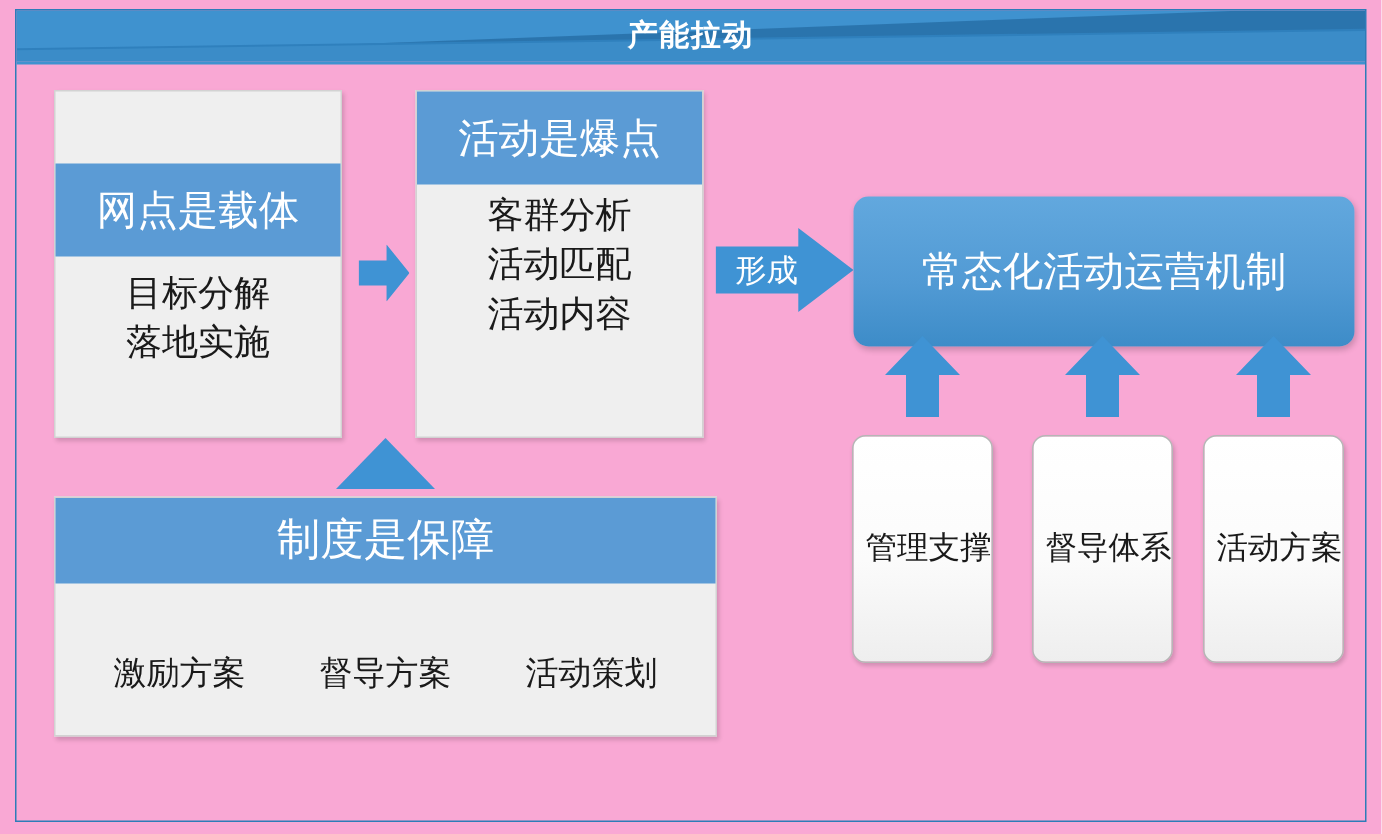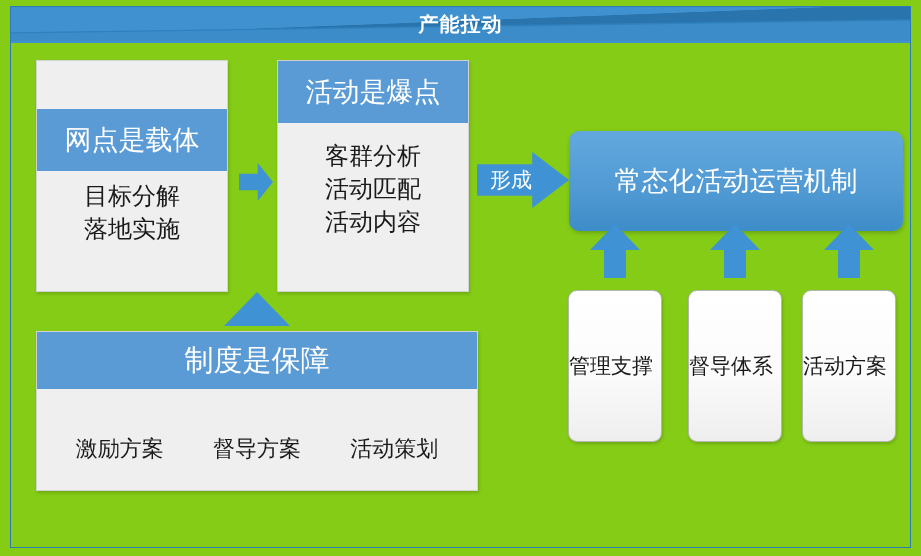--- a/index.html
+++ b/index.html
@@ -7,21 +7,21 @@
     padding: 0;
     background: #ffffff;
   }
   body {
     font-family: "Liberation Sans", "DejaVu Sans", sans-serif;
   }
   .slide {
     position: relative;
     width: 921px;
     height: 556px;
-    background: #84cc16;
+    background: #f9a8d4;
     overflow: hidden;
     box-sizing: border-box;
   }
   
   .slide-frame {
     position: absolute;
     left: 10px;
     top: 6px;
     width: 901px;
     height: 542px;
@@ -113,21 +113,21 @@
   }
 
   
   #card-huodong {
     left: 277px; top: 60px; width: 192px; height: 232px;
   }
   #card-huodong .card-head {
     height: 62px; line-height: 62px; font-size: 27px;
   }
   #card-huodong .card-body {
-    padding-top: 16px;
+    padding-top: 4px;
     font-size: 24px;
     line-height: 1.38;
   }
 
   
   #card-zhidu {
     left: 36px; top: 331px; width: 442px; height: 160px;
   }
   #card-zhidu .card-head {
     height: 57px; line-height: 57px; font-size: 29px;
@@ -168,21 +168,21 @@
     width: 94px;
     height: 152px;
     border-radius: 9px;
     border: 1px solid #b6b6b6;
     background: linear-gradient(to bottom, #ffffff 0%, #fbfbfb 55%, #eeeeee 100%);
     color: #1a1a1a;
     font-size: 21px;
     line-height: 1.3;
     display: flex;
     align-items: center;
-    justify-content: flex-start;
+    justify-content: flex-end;
     text-align: center;
     box-shadow: 1px 2px 3px rgba(0,0,0,0.16);
     box-sizing: border-box;
   }
   #mini-guanli { left: 568px; }
   #mini-dudao  { left: 688px; }
   #mini-fangan { left: 802px; }
 
   
   .arrow-right-small {

